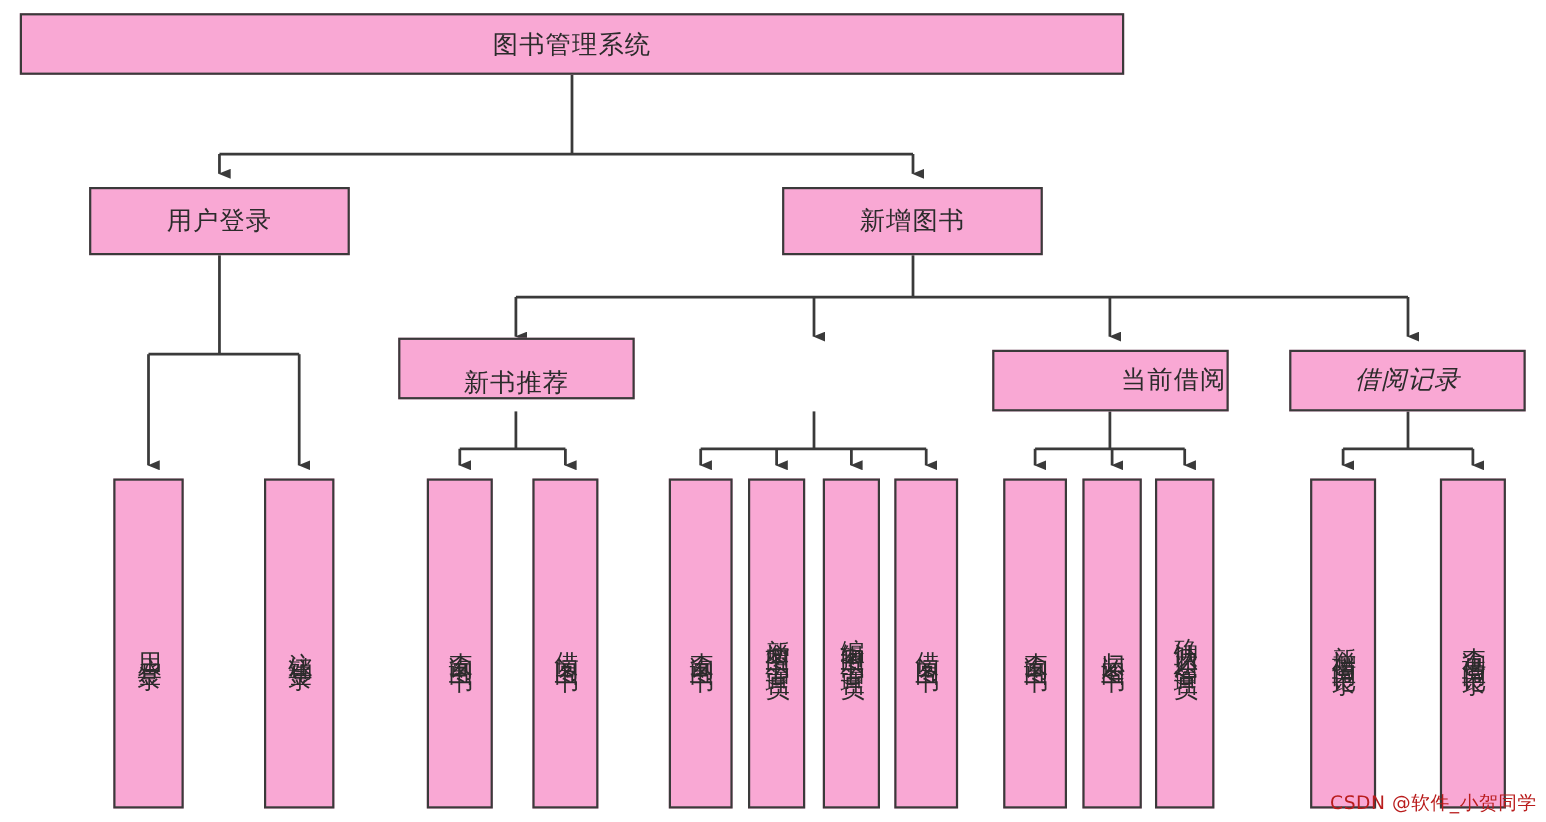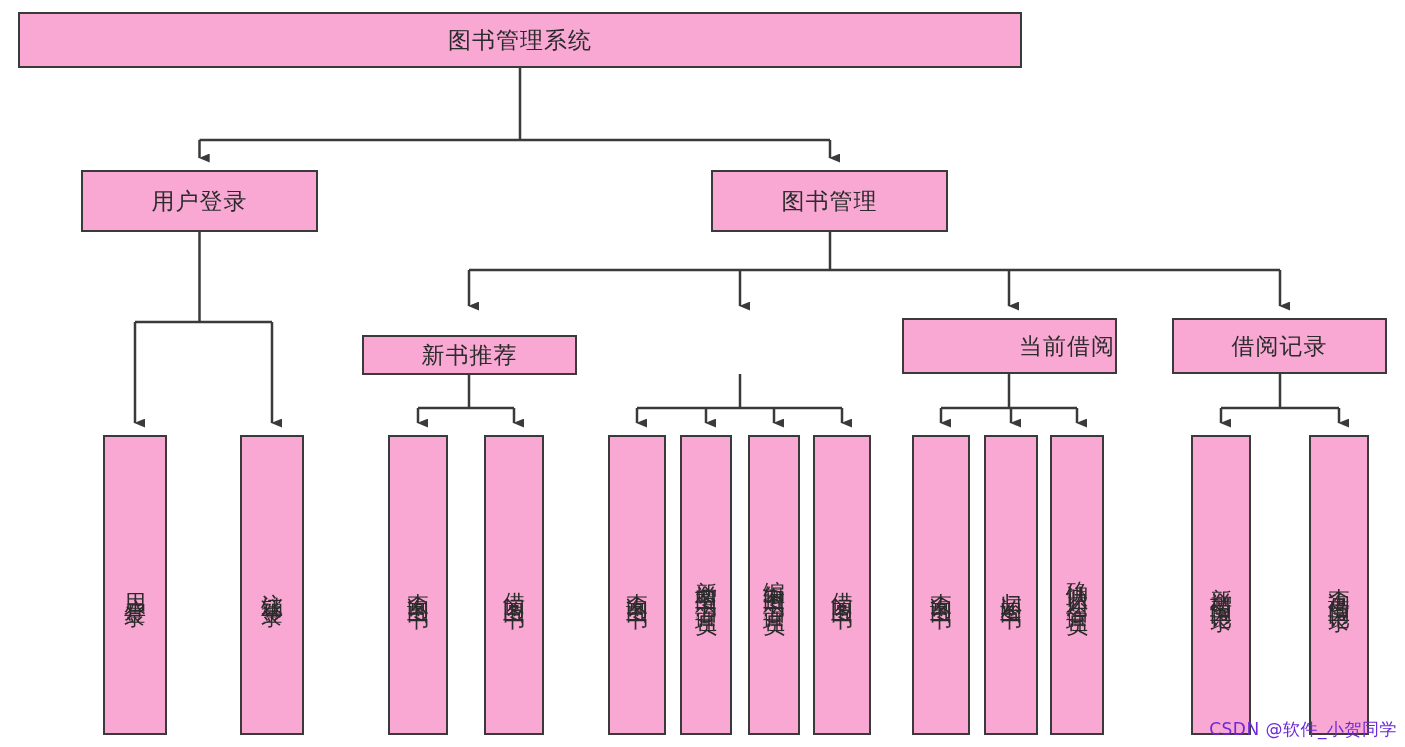--- a/index.html
+++ b/index.html
@@ -54,21 +54,21 @@
     letter-spacing: 5px;
     line-height: 1;
     white-space: nowrap;
     color: #2b2b2b;
   }
   .watermark {
     position: absolute;
     right: 8px;
     bottom: 6px;
     font-size: 17px;
-    color: #6d28d9;
+    color: #b91c1c;
     letter-spacing: 0.5px;
     white-space: nowrap;
     pointer-events: none;
   }
 </style>
 </head>
 <body>
 
 <div id="diagram-root">
 
@@ -123,37 +123,37 @@
   </svg>
 
   <div class="node node-root" id="n-root" style="left: 18px; top: 12px; width: 1004px; height: 56px;">
     <span>图书管理系统</span>
   </div>
 
   <div class="node node-h" id="n-l2-0" style="left: 81px; top: 170px; width: 237px; height: 62px;">
     <span>用户登录</span>
   </div>
   <div class="node node-h" id="n-l2-1" style="left: 711px; top: 170px; width: 237px; height: 62px;">
-    <span>图书管理</span>
+    <span>新增图书</span>
   </div>
 
   <div class="node node-v" id="n-l2-0-c0" style="left: 103px; top: 435px; width: 64px; height: 300px;">
     <span class="vtext">用户登录</span>
   </div>
   <div class="node node-v" id="n-l2-0-c1" style="left: 240px; top: 435px; width: 64px; height: 300px;">
     <span class="vtext">注销登录</span>
   </div>
 
-  <div class="node node-h" id="n-l3-0" style="left: 362px; top: 335px; width: 215px; height: 40px;">
+  <div class="node node-h" id="n-l3-0" style="left: 362px; top: 307px; width: 215px; height: 56px; align-items: flex-end;">
     <span>新书推荐</span>
   </div>
   <div class="node node-h" id="n-l3-2" style="left: 902px; top: 318px; width: 215px; height: 56px; justify-content: flex-end;">
     <span>当前借阅</span>
   </div>
-  <div class="node node-h" id="n-l3-3" style="left: 1172px; top: 318px; width: 215px; height: 56px;">
+  <div class="node node-h" id="n-l3-3" style="left: 1172px; top: 318px; width: 215px; height: 56px; font-style: italic;">
     <span>借阅记录</span>
   </div>
 
   <div class="node node-v" id="n-l3-0-c0" style="left: 388px; top: 435px; width: 60px; height: 300px;">
     <span class="vtext">查询图书</span>
   </div>
   <div class="node node-v" id="n-l3-0-c1" style="left: 484px; top: 435px; width: 60px; height: 300px;">
     <span class="vtext">借阅图书</span>
   </div>
 

